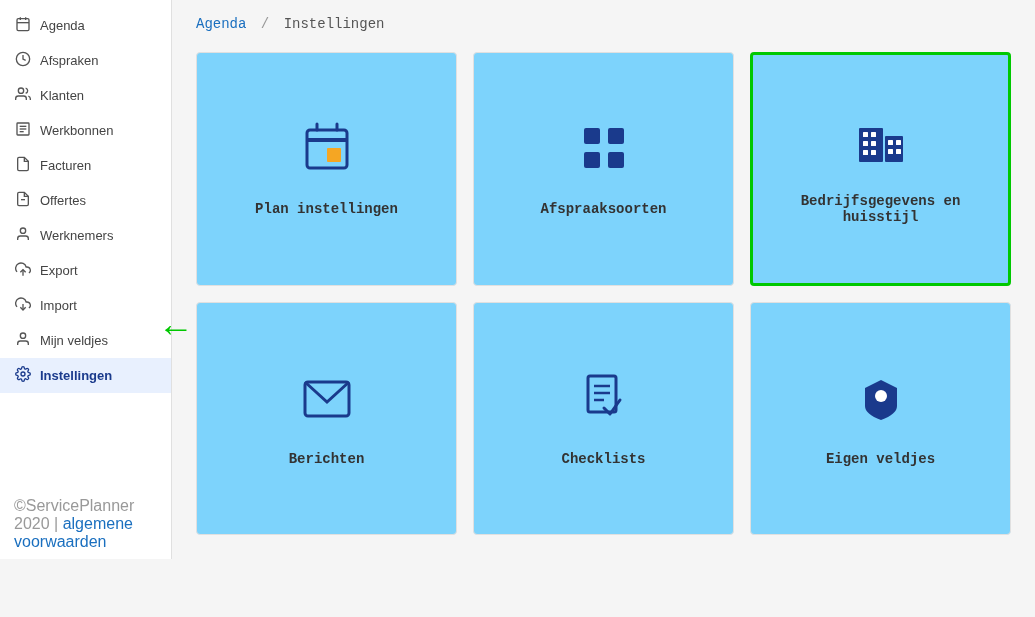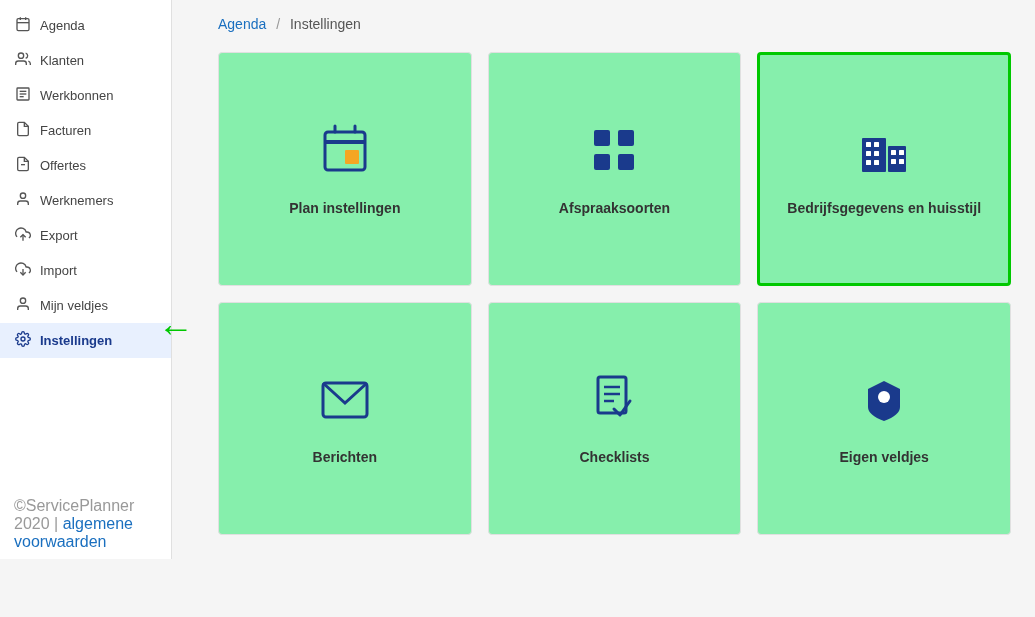--- a/index.html
+++ b/index.html
@@ -48,20 +48,21 @@
     }
     .sidebar-footer a { color: #1a6fbf; text-decoration: none; }
 
     
     .main {
       flex: 1;
       display: flex;
       flex-direction: column;
       background: #f5f5f5;
       overflow: auto;
+      font-family: Liberation Mono, monospace;
     }
     .breadcrumb {
       padding: 16px 24px 10px;
       font-size: 14px;
       color: #555;
     }
     .breadcrumb .bc-link {
       color: #1a6fbf;
       text-decoration: none;
       cursor: pointer;
@@ -72,21 +73,21 @@
     
     .grid-container {
       flex: 1;
       padding: 10px 24px 24px;
       display: grid;
       grid-template-columns: repeat(3, 1fr);
       grid-template-rows: repeat(2, 1fr);
       gap: 16px;
     }
     .grid-card {
-      background: #86efac;
+      background: #7dd3fc;
       border: 1px solid #e0e0e0;
       border-radius: 4px;
       display: flex;
       flex-direction: column;
       align-items: center;
       justify-content: center;
       cursor: pointer;
       padding: 24px;
       transition: box-shadow 0.2s;
     }
@@ -119,37 +120,46 @@
 
     
     .card-icon svg {
       width: 56px;
       height: 56px;
     }
   </style>
 </head>
 <body>
 
-<div style="position:relative; display:flex; width:1035px; height:559px;gap:22px;">
+<div style="position:relative; display:flex; width:1035px; height:559px;">
 
   <div class="sidebar">
     <nav class="sidebar-nav">
 
       <div class="sidebar-item">
         <span class="icon">
           <svg width="16" height="16" viewBox="0 0 24 24" fill="#555">
               <rect x="3" y="4" width="18" height="18" rx="2" ry="2" stroke="#555" stroke-width="2" fill="none"></rect>
               <line x1="16" y1="2" x2="16" y2="6" stroke="#555" stroke-width="2"></line>
               <line x1="8" y1="2" x2="8" y2="6" stroke="#555" stroke-width="2"></line>
               <line x1="3" y1="10" x2="21" y2="10" stroke="#555" stroke-width="2"></line>
             </svg>
         </span>
         <span>Agenda</span>
       </div>
 
+      <div class="sidebar-item">
+        <span class="icon">
+          <svg width="16" height="16" viewBox="0 0 24 24" fill="none" stroke="#555" stroke-width="2">
+              <circle cx="12" cy="12" r="10"></circle>
+              <polyline points="12 6 12 12 16 14"></polyline>
+            </svg>
+        </span>
+        <span>Afspraken</span>
+      </div>
 
       <div class="sidebar-item">
         <span class="icon">
           <svg width="16" height="16" viewBox="0 0 24 24" fill="none" stroke="#555" stroke-width="2">
               <path d="M17 21v-2a4 4 0 0 0-4-4H5a4 4 0 0 0-4 4v2"></path>
               <circle cx="9" cy="7" r="4"></circle>
               <path d="M23 21v-2a4 4 0 0 0-3-3.87"></path>
               <path d="M16 3.13a4 4 0 0 1 0 7.75"></path>
             </svg>
         </span>

